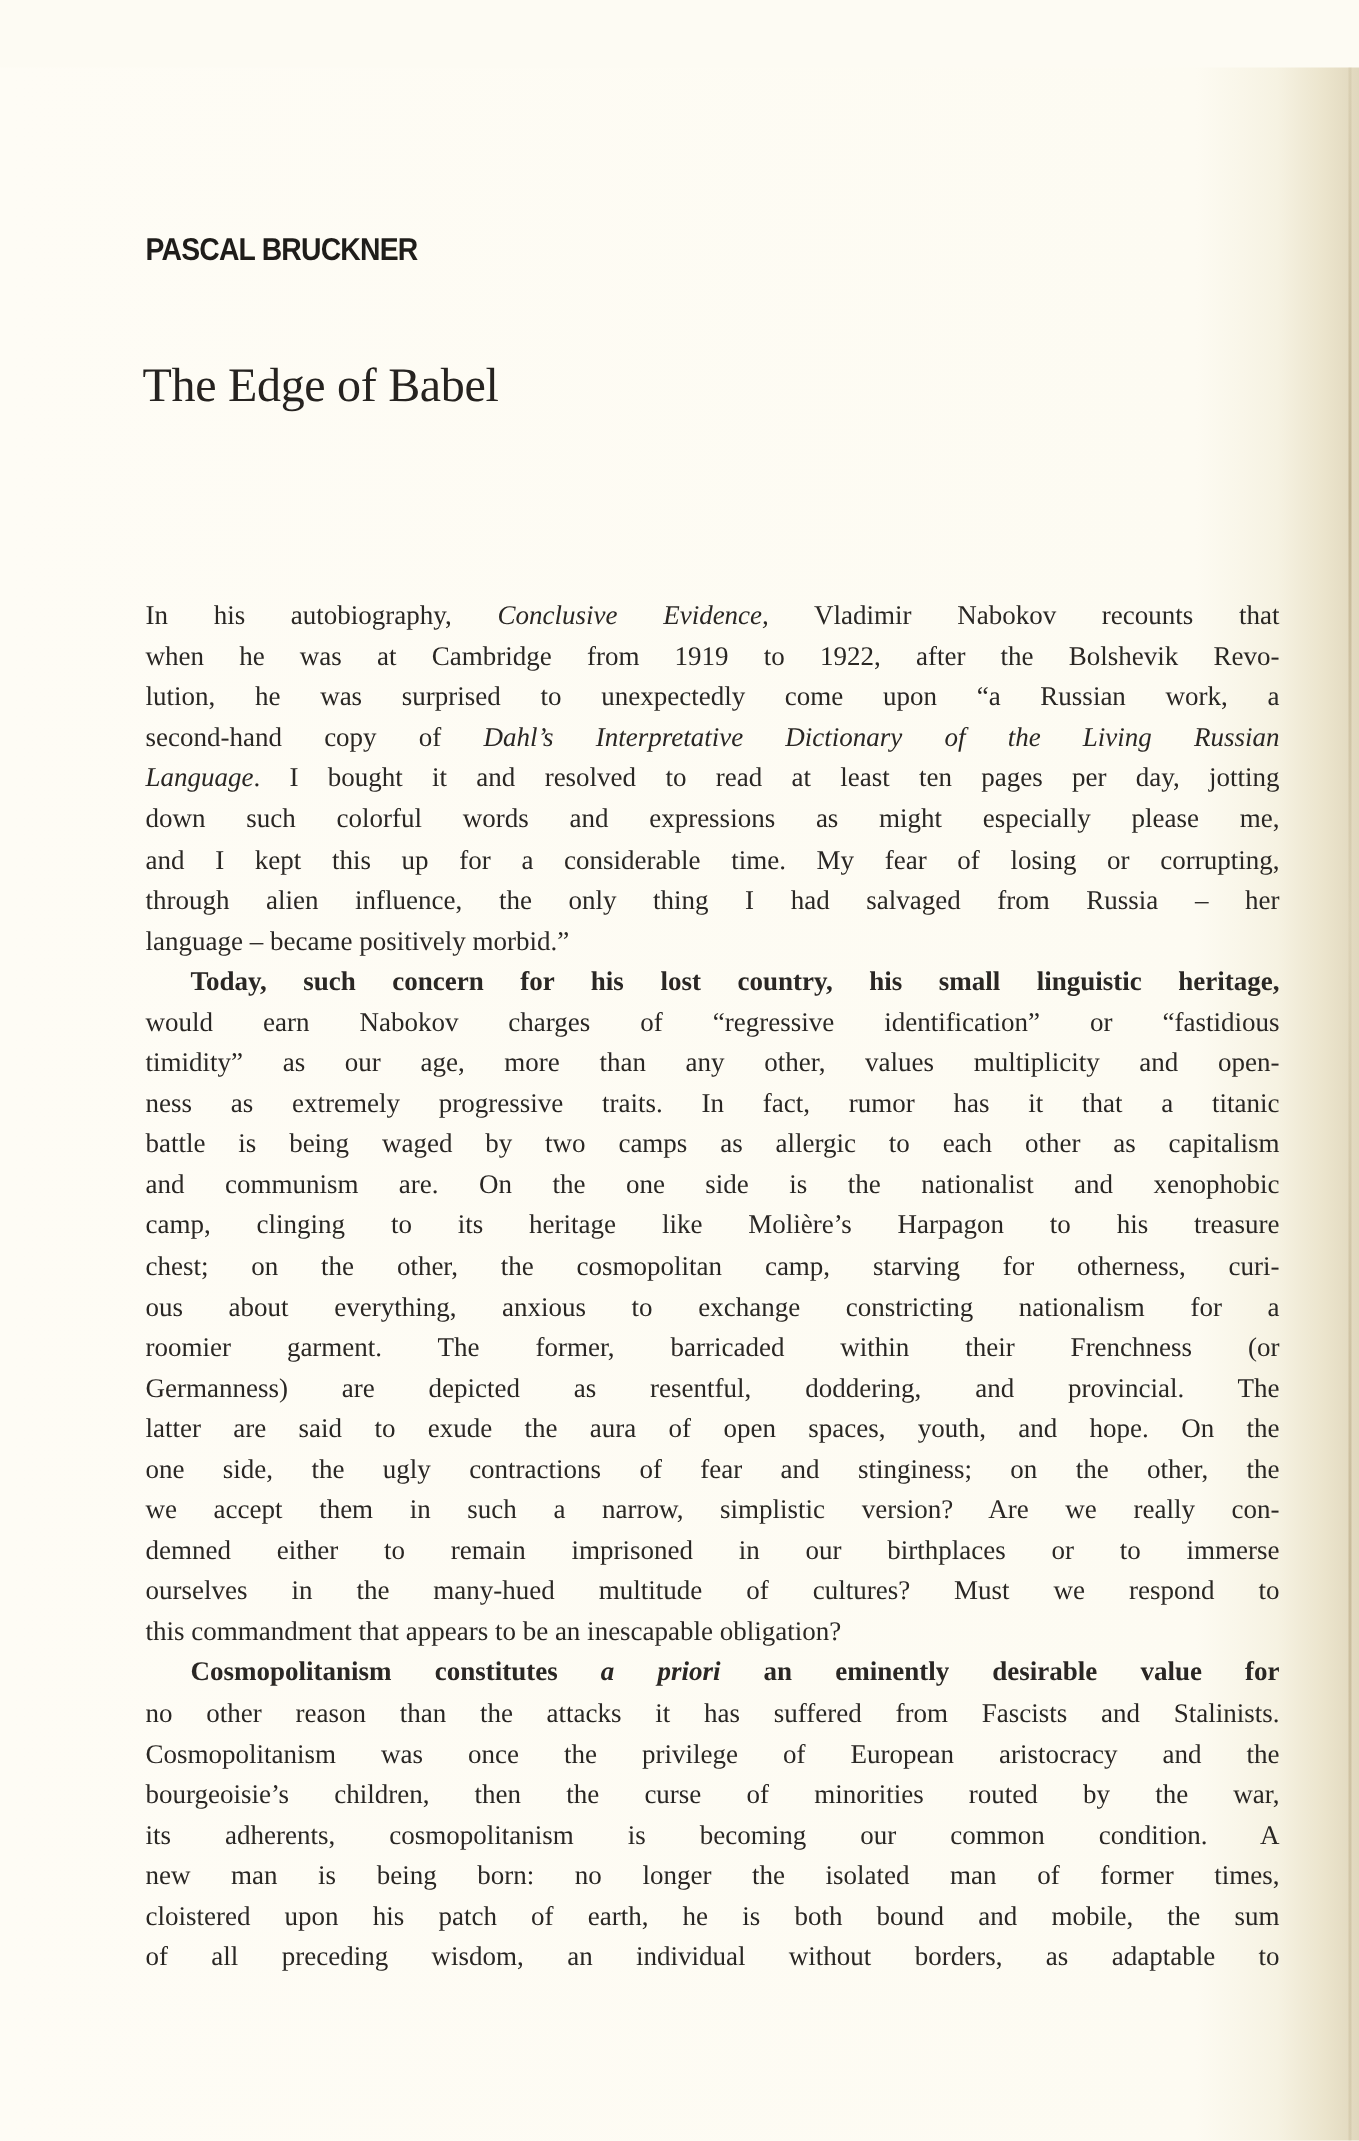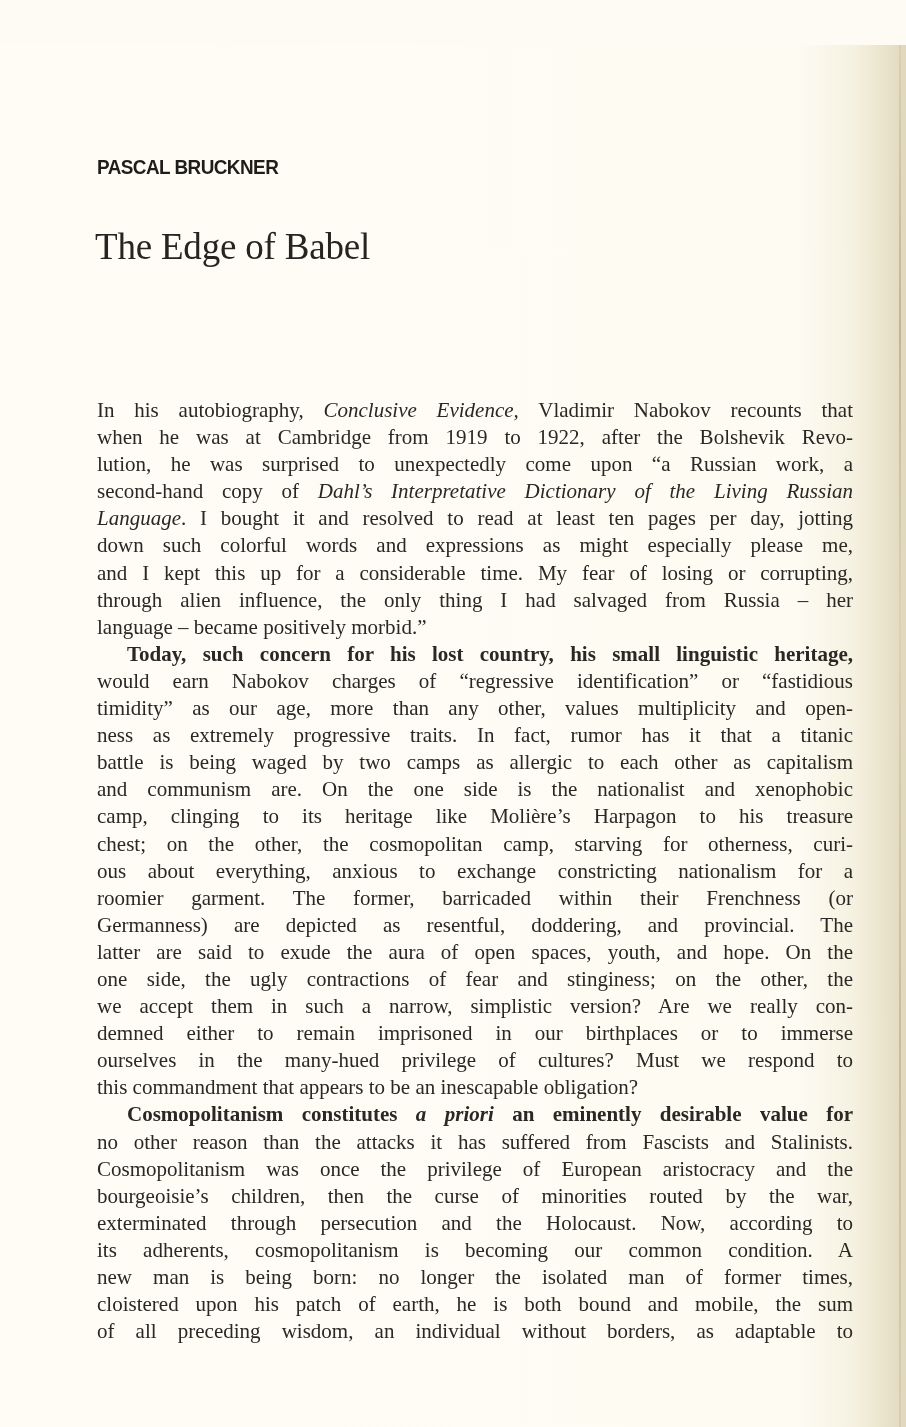--- a/index.html
+++ b/index.html
@@ -18,29 +18,29 @@
     background: linear-gradient(to bottom, rgba(190,175,140,0.25), rgba(170,150,110,0.55) 20%, rgba(190,175,140,0.2) 40%, rgba(170,150,110,0.45) 70%, rgba(190,175,140,0.25));
   }
   .author {
     position: absolute; left: 97px; top: 110px;
     font-family: "Liberation Sans", sans-serif;
     font-weight: bold; font-size: 21px; letter-spacing: -0.6px;
     color: #1f1d1a;
     transform: scaleX(0.9); transform-origin: left top;
   }
   .title {
-    position: absolute; left: 95px; top: 180px;
+    position: absolute; left: 95px; top: 193px;
     font-family: "Liberation Serif", serif;
-    font-size: 37px; font-weight: normal;
+    font-size: 32px; font-weight: normal;
     color: #262320; margin: 0; letter-spacing: -0.2px;
   }
   .body-text {
     position: absolute; left: 97px; top: 352px; width: 756px;
     font-family: "Liberation Serif", serif;
-    font-size: 21px; line-height: 27.1px;
+    font-size: 18px; line-height: 27.1px;
     color: #2a2724;
   }
   .line {
     display: block; white-space: nowrap;
     text-align: justify; text-align-last: justify;
     height: 27.1px;
   }
   .line.last { text-align-last: left; }
   .indent { padding-left: 30px; font-weight: bold; }
   .ital { font-style: italic; }
@@ -75,28 +75,27 @@
         <span class="line">and communism are. On the one side is the nationalist and xenophobic</span>
         <span class="line">camp, clinging to its heritage like Molière’s Harpagon to his treasure</span>
         <span class="line">chest; on the other, the cosmopolitan camp, starving for otherness, curi-</span>
         <span class="line">ous about everything, anxious to exchange constricting nationalism for a</span>
         <span class="line">roomier garment. The former, barricaded within their Frenchness (or</span>
         <span class="line">Germanness) are depicted as resentful, doddering, and provincial. The</span>
         <span class="line">latter are said to exude the aura of open spaces, youth, and hope. On the</span>
         <span class="line">one side, the ugly contractions of fear and stinginess; on the other, the</span>
         <span class="line">we accept them in such a narrow, simplistic version? Are we really con-</span>
         <span class="line">demned either to remain imprisoned in our birthplaces or to immerse</span>
-        <span class="line">ourselves in the many-hued privilege of cultures? Must we respond to</span>
+        <span class="line">ourselves in the many-hued multitude of cultures? Must we respond to</span>
         <span class="line last">this commandment that appears to be an inescapable obligation?</span>
       </div>
     <div>
         <span class="line indent">Cosmopolitanism constitutes <span class="ital">a priori</span> an eminently desirable value for</span>
         <span class="line">no other reason than the attacks it has suffered from Fascists and Stalinists.</span>
         <span class="line">Cosmopolitanism was once the privilege of European aristocracy and the</span>
         <span class="line">bourgeoisie’s children, then the curse of minorities routed by the war,</span>
-        <span class="line">exterminated through persecution and the Holocaust. Now, according to</span>
         <span class="line">its adherents, cosmopolitanism is becoming our common condition. A</span>
         <span class="line">new man is being born: no longer the isolated man of former times,</span>
         <span class="line">cloistered upon his patch of earth, he is both bound and mobile, the sum</span>
         <span class="line">of all preceding wisdom, an individual without borders, as adaptable to</span>
       </div>
   </div>
 </div>
 
 </body></html>

